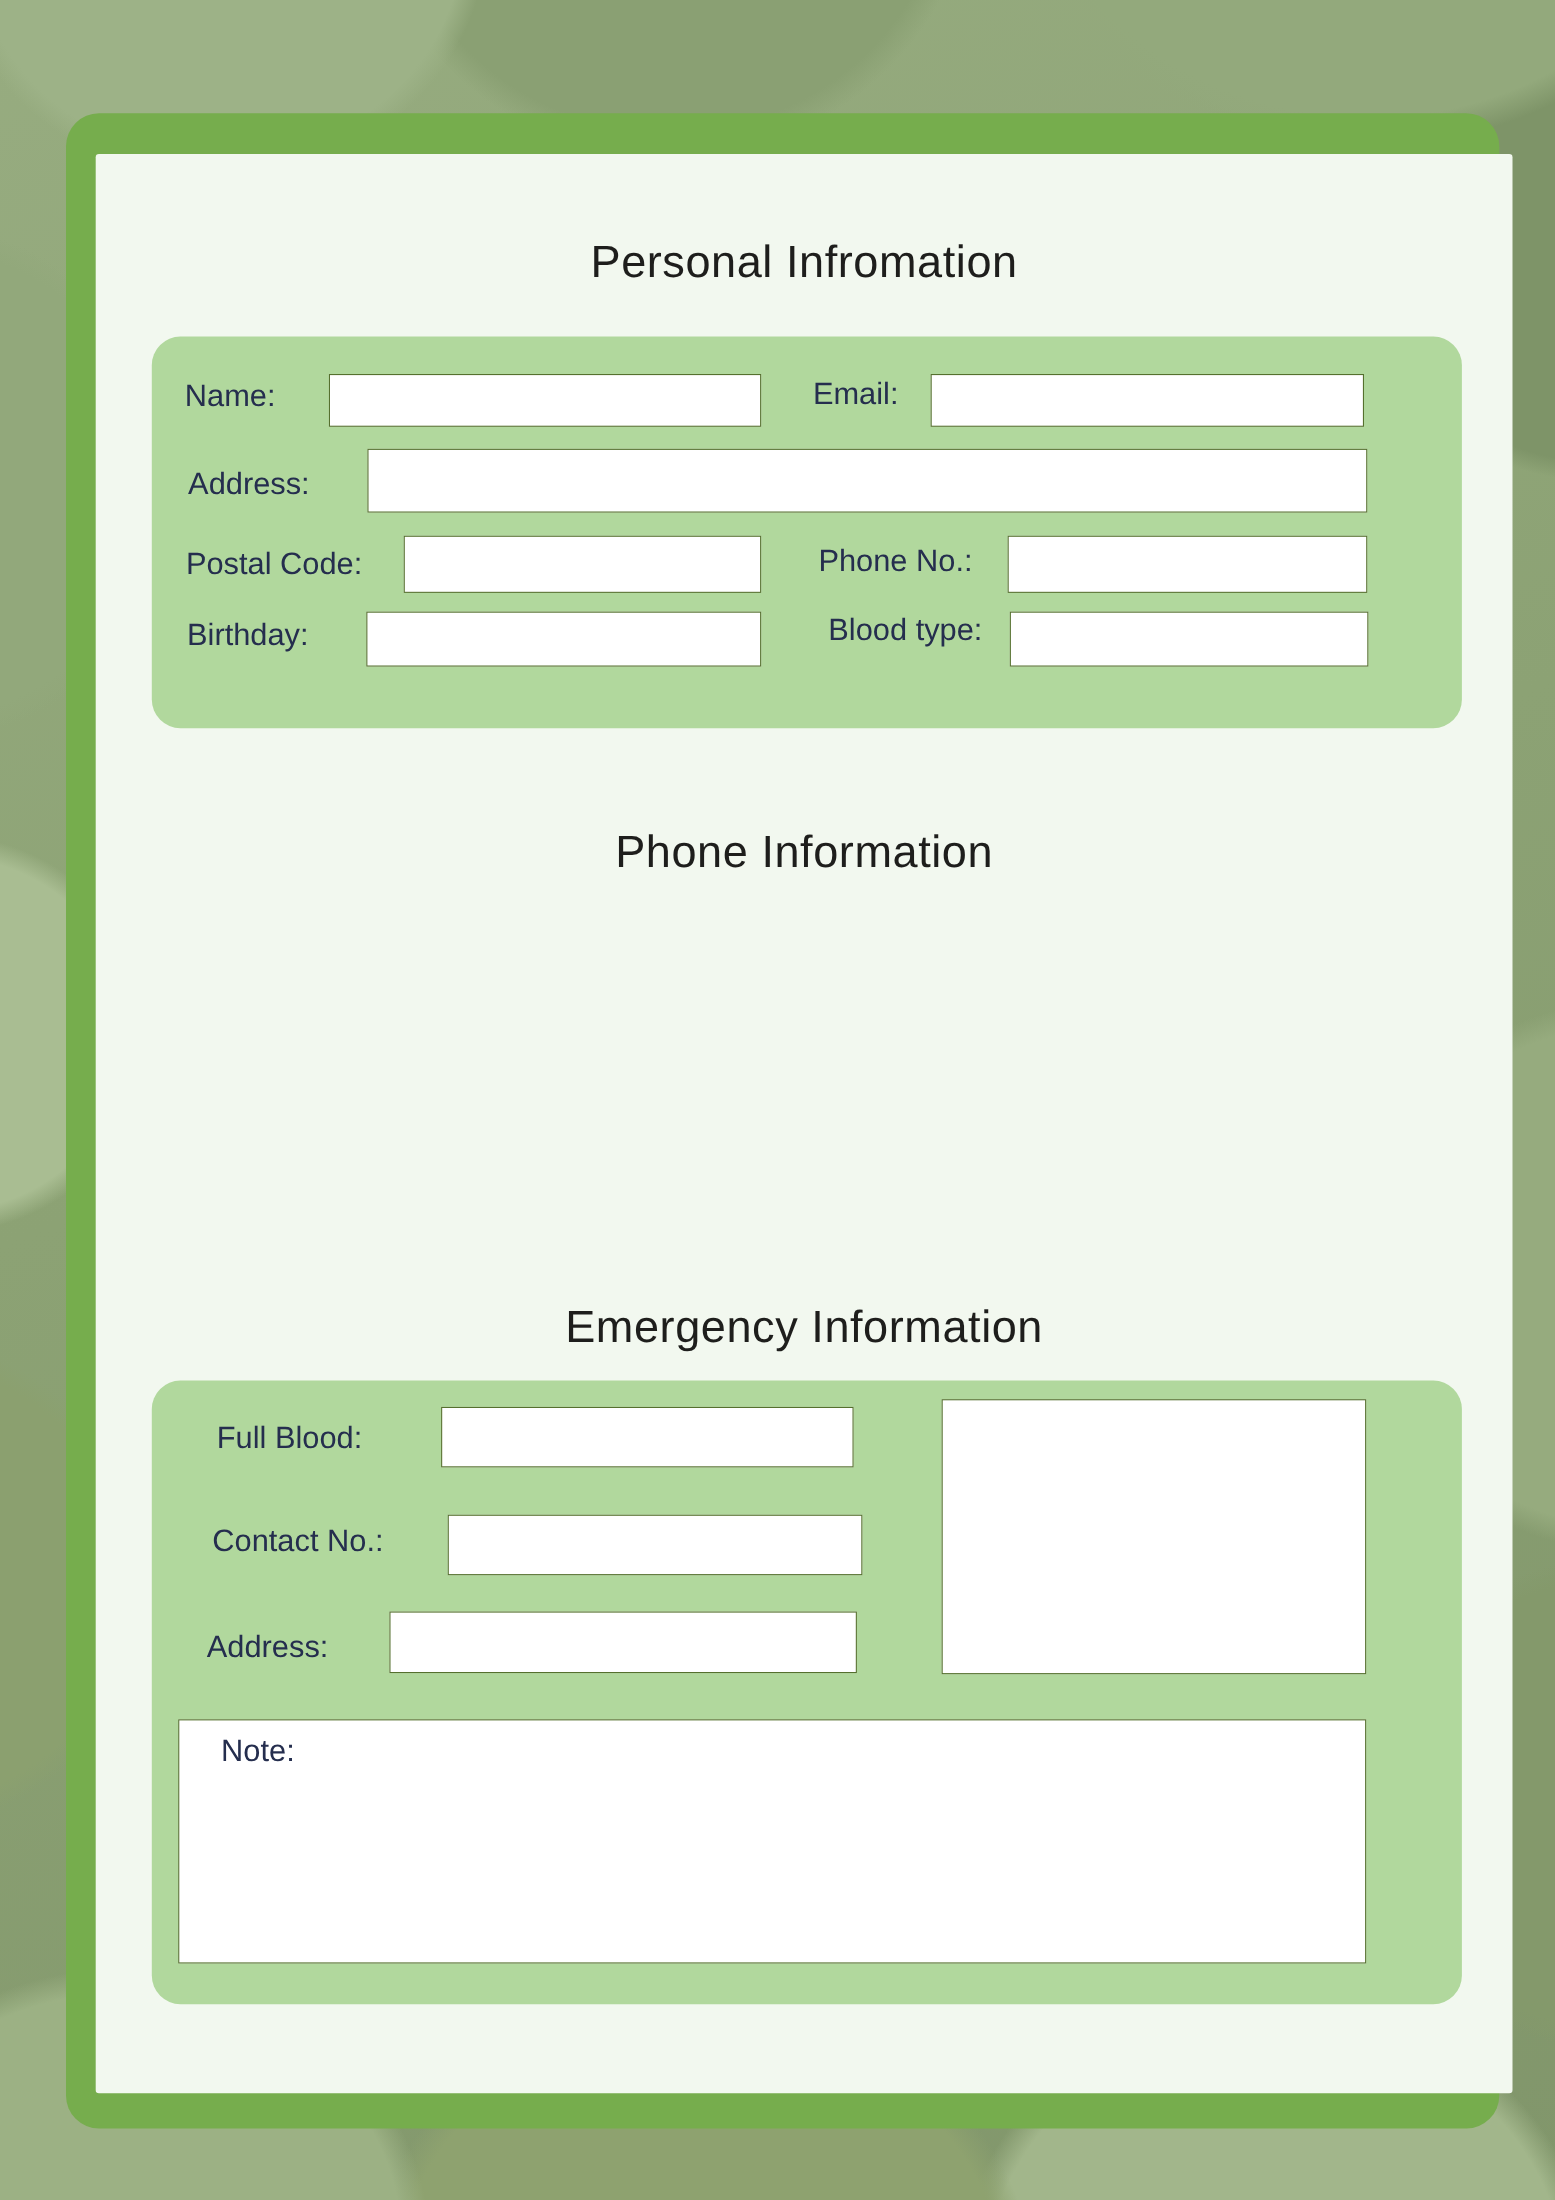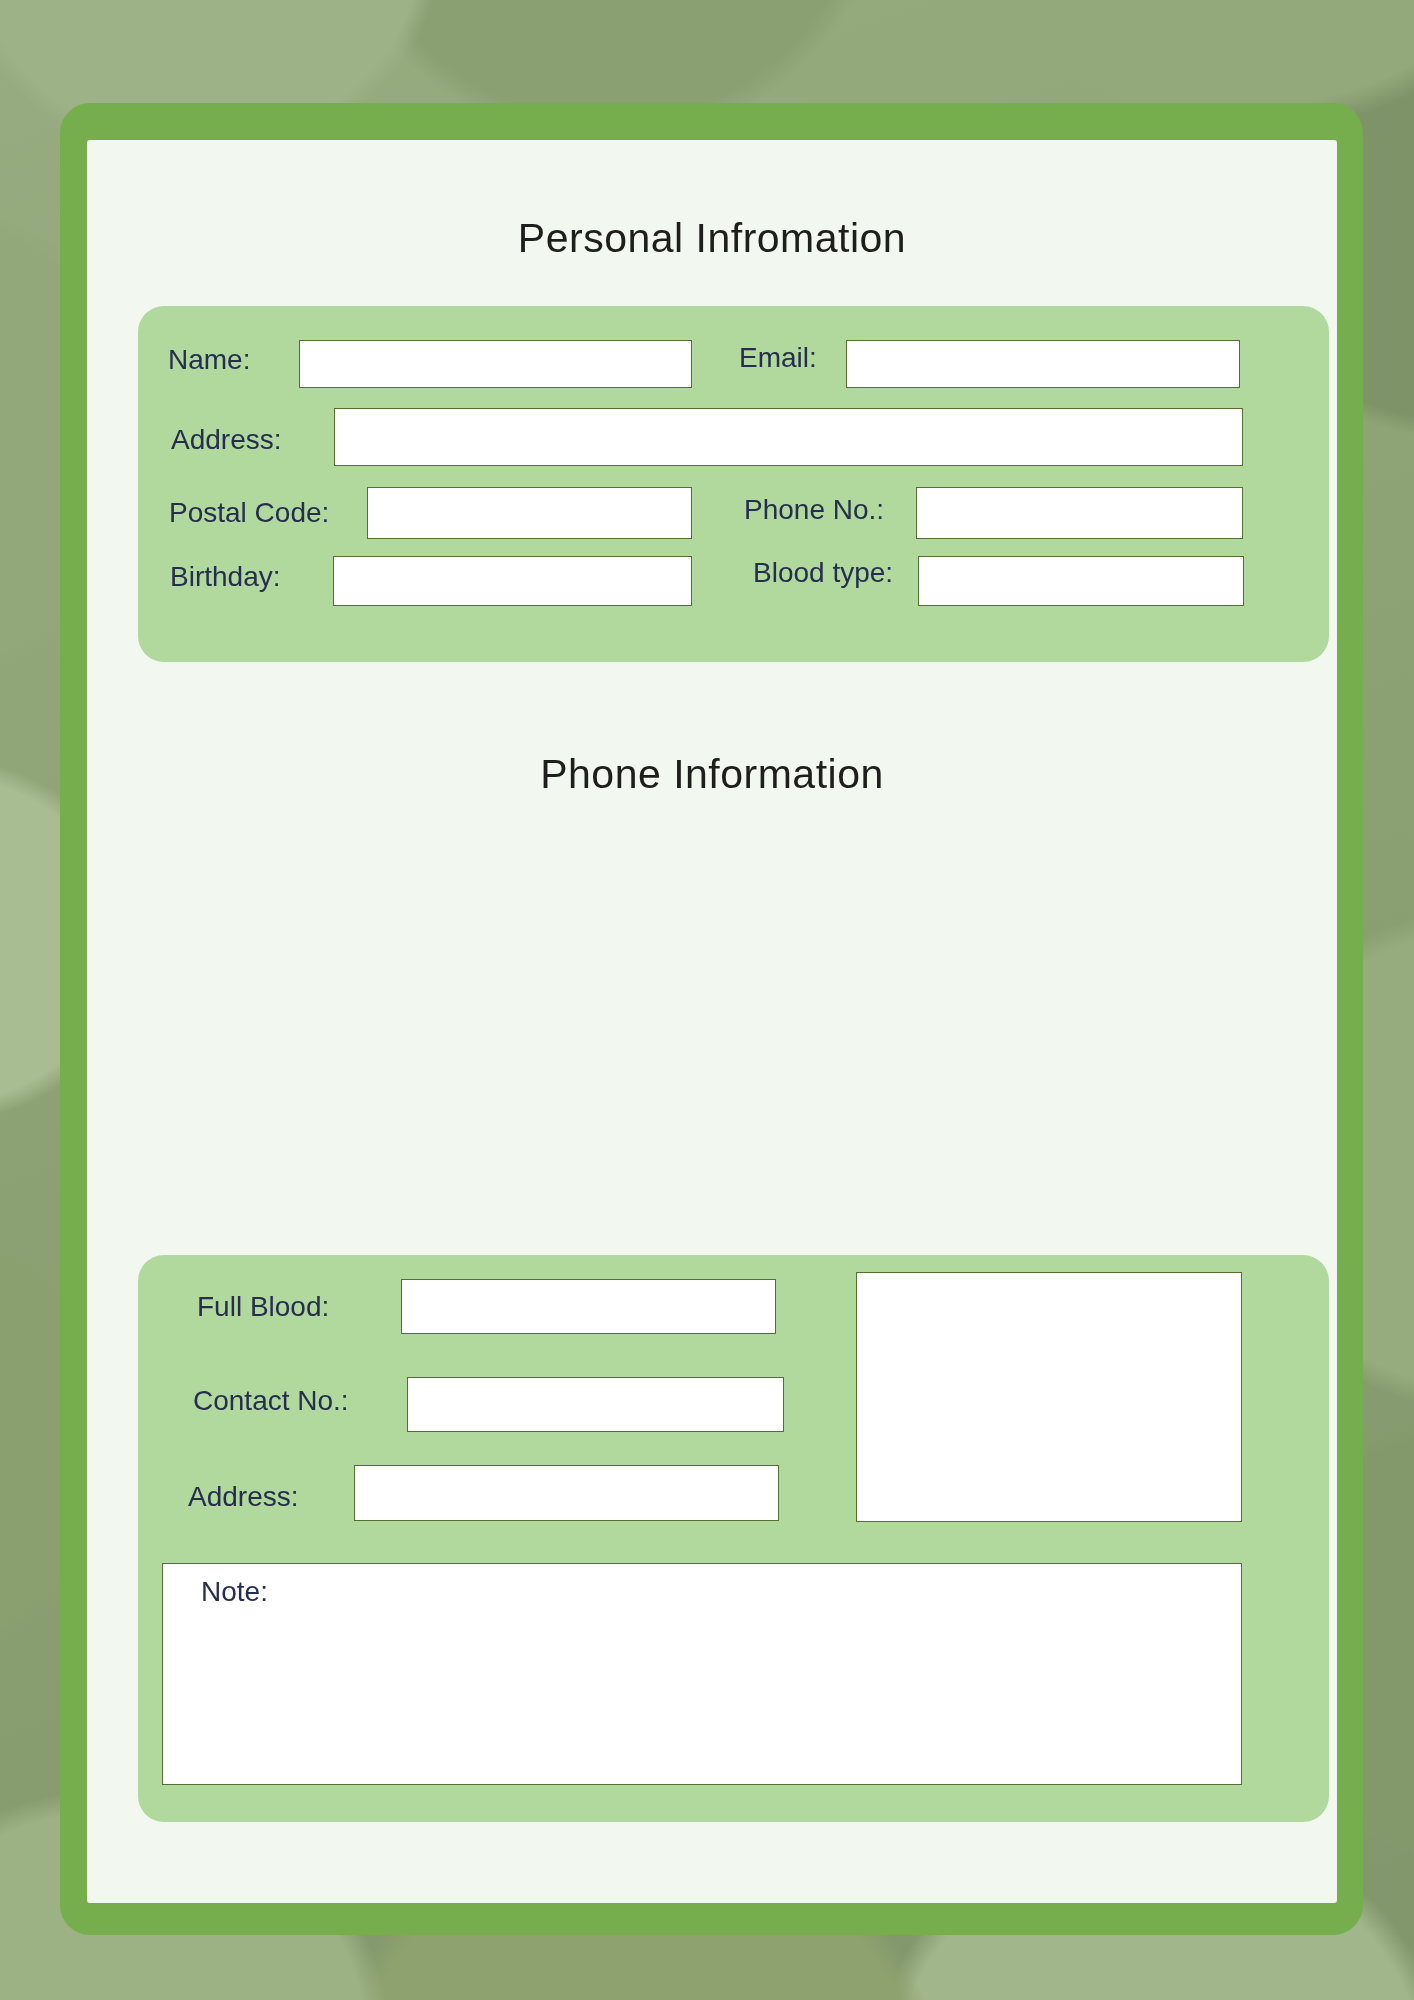--- a/index.html
+++ b/index.html
@@ -44,20 +44,21 @@
     position:absolute;
     left:60px;top:103px;width:1303px;height:1832px;
     background:var(--frame);
     border-radius:30px;
   }
   .paper{
     position:absolute;
     left:87px;top:140px;width:1250px;height:1763px;
     background:var(--paper);
     border-radius:3px;
+    padding-left:38px;
   }
   .title{
     position:absolute;left:0;width:100%;
     text-align:center;
     font-size:41px;
     font-weight:300;
     letter-spacing:.5px;
     color:var(--title-text);
     line-height:1.1;
   }
@@ -135,20 +136,21 @@
       <span class="lbl" style="left:32px;top:255px">Birthday:</span>
       <input class="fld" style="left: 195px; top: 250px; width: 359px; height: 50px;">
 
       <span class="lbl" style="left:615px;top:251px">Blood type:</span>
       <input class="fld" style="left: 780px; top: 250px; width: 326px; height: 50px;">
     </div>
 
     <div class="title" style="top:612px">Phone Information</div>
 
 
+    <div class="title" style="top:1044px">Emergency Information</div>
 
     <div class="panel" style="top:1115px;height:567px">
 
       <span class="lbl" style="left:59px;top:36px">Full Blood:</span>
       <input class="fld" style="left: 263px; top: 24px; width: 375px; height: 55px;">
 
       <span class="lbl" style="left:55px;top:130px">Contact No.:</span>
       <input class="fld" style="left: 269px; top: 122px; width: 377px; height: 55px;">
 
       <span class="lbl" style="left:50px;top:226px">Address:</span>

